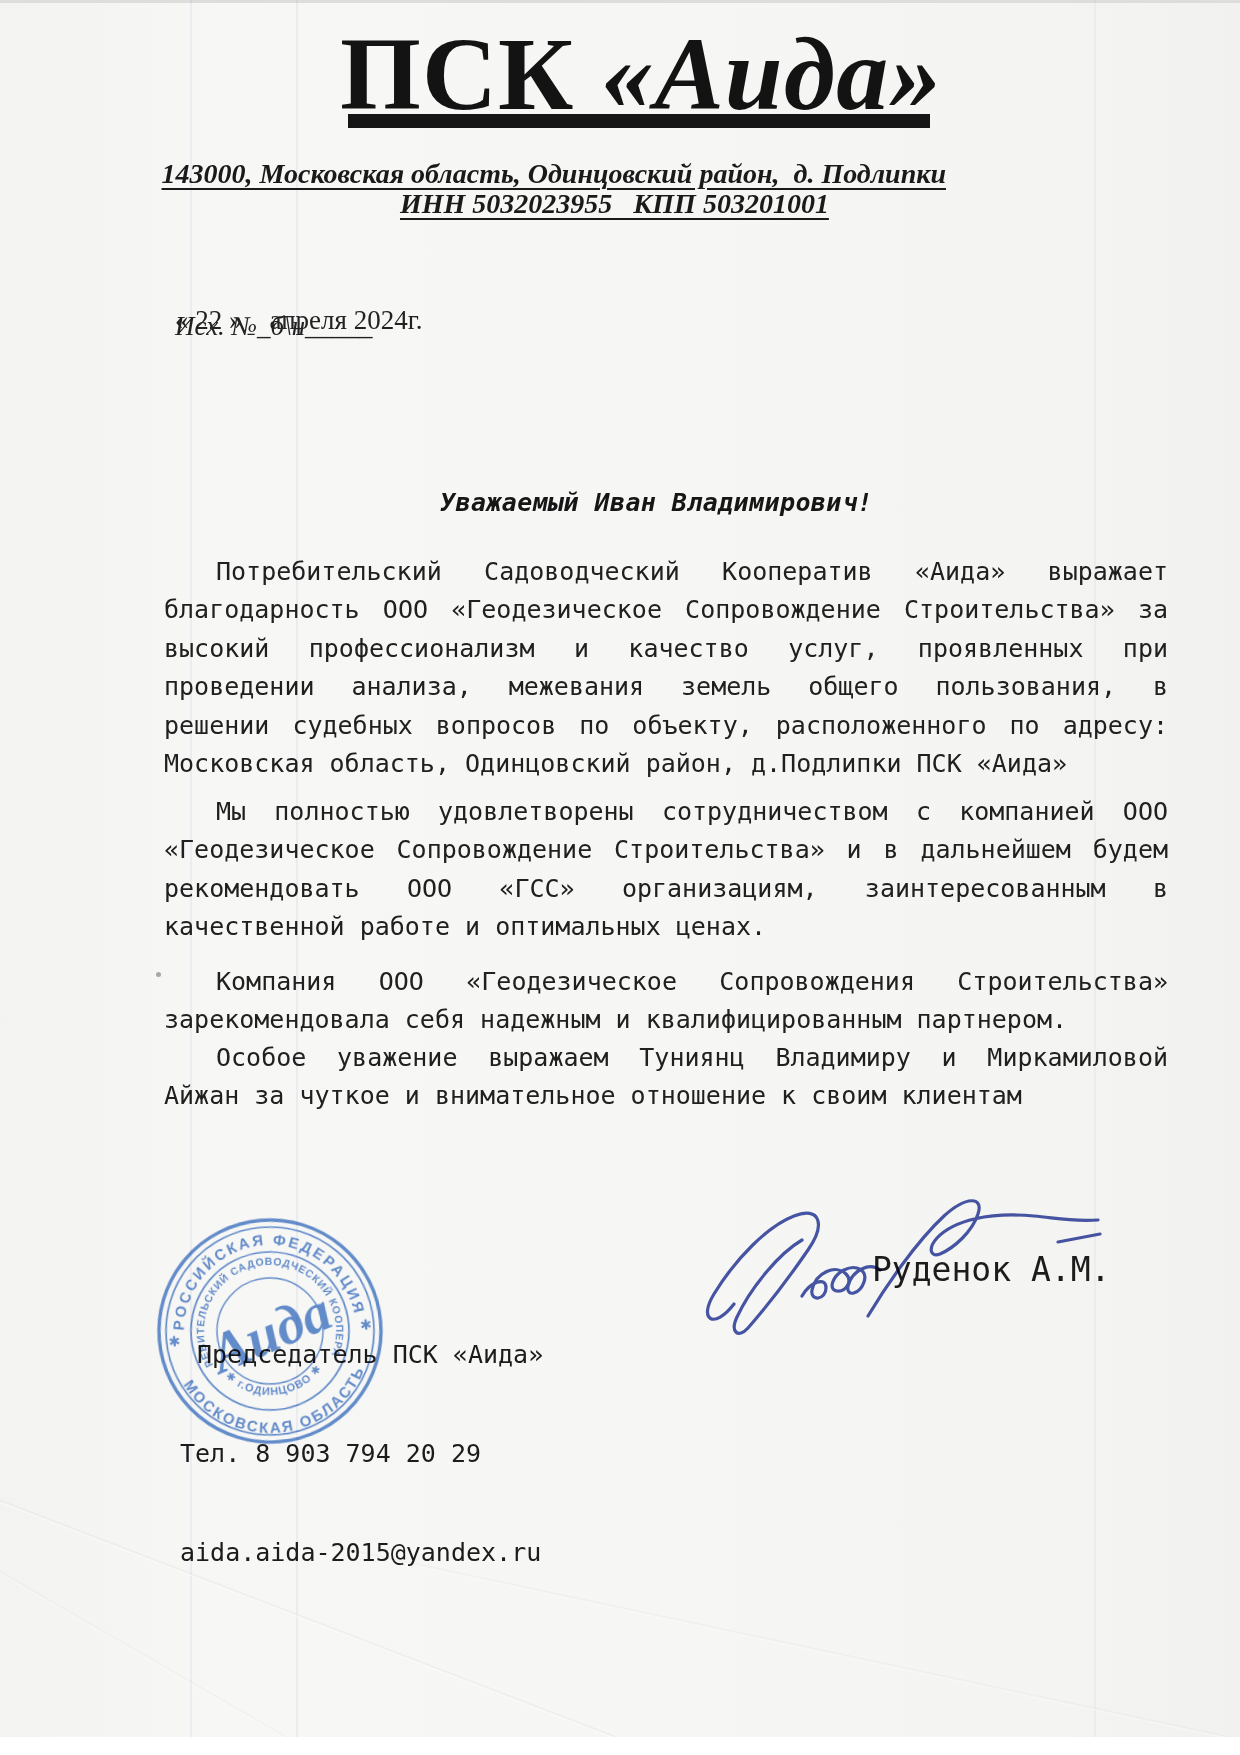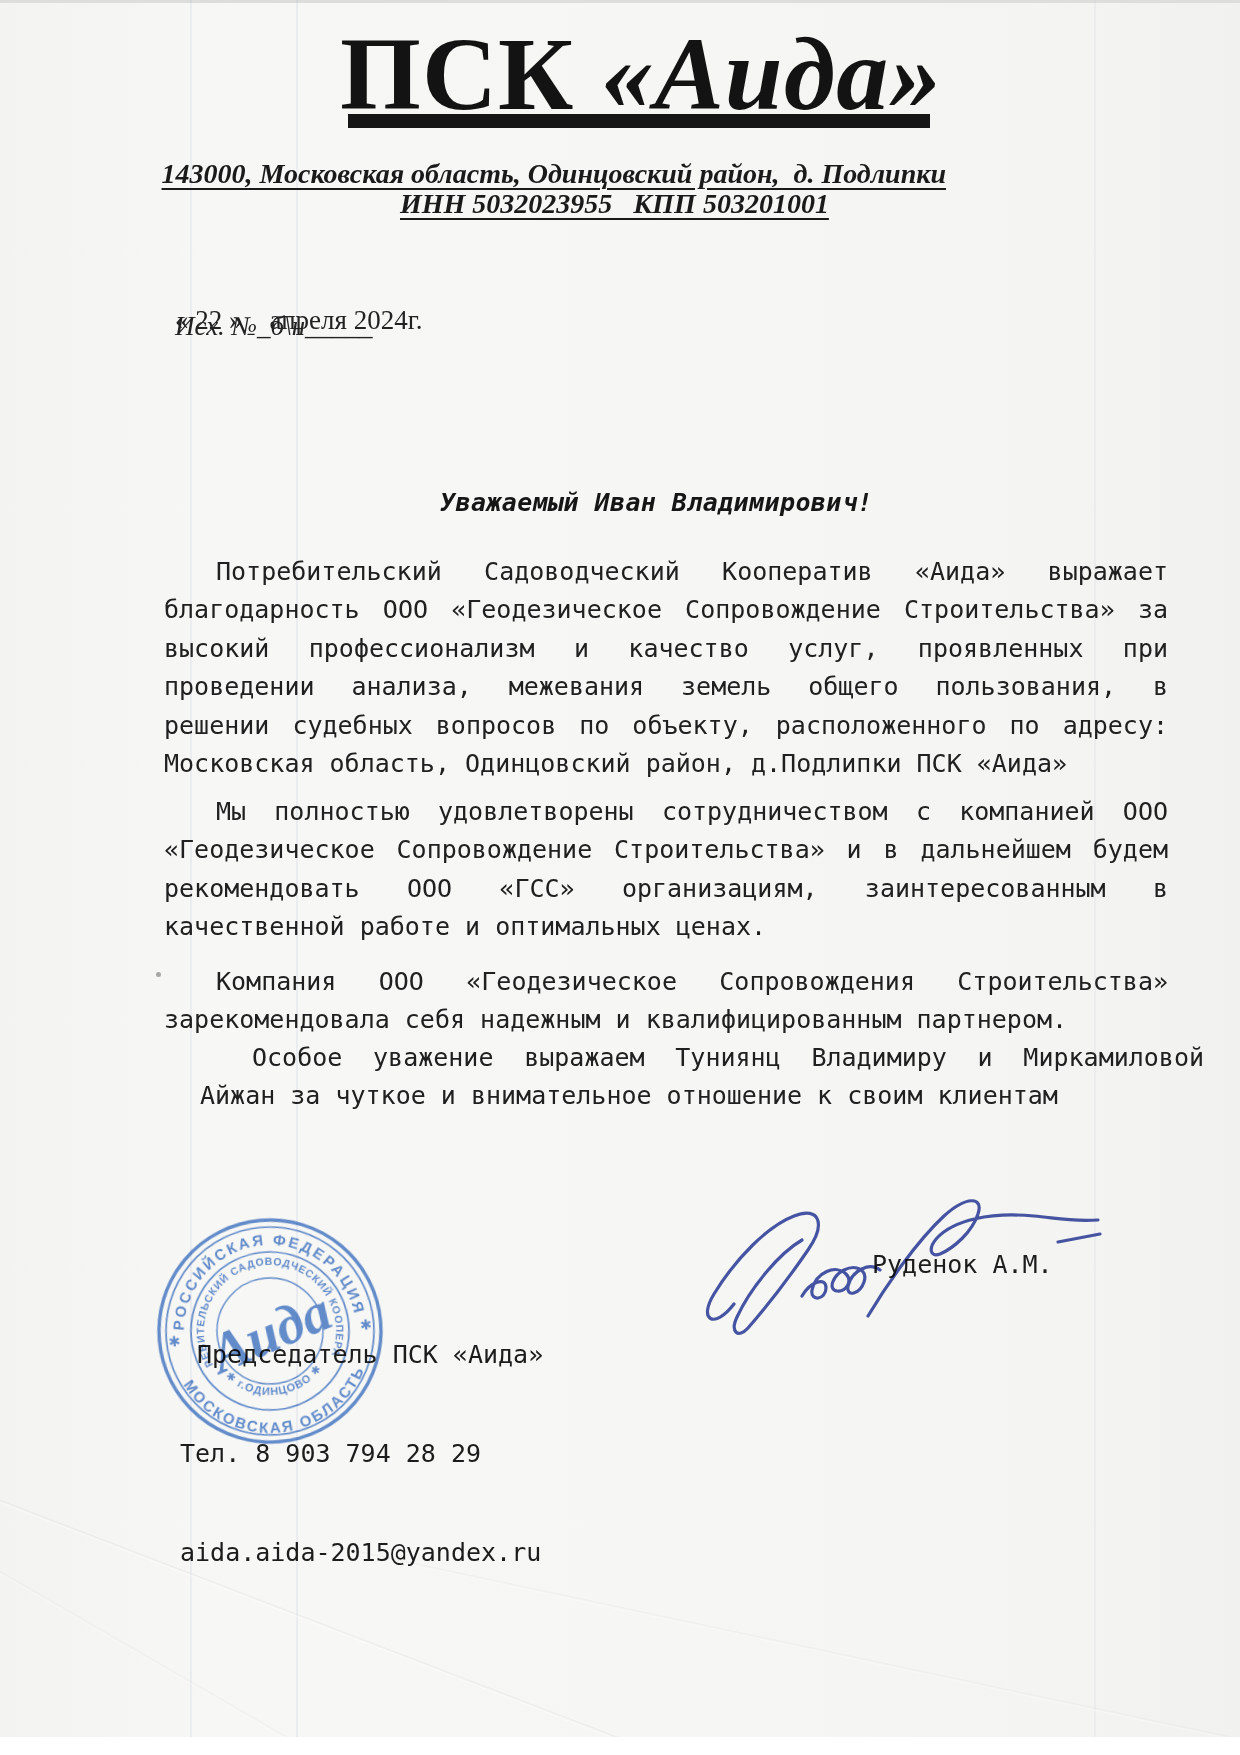--- a/index.html
+++ b/index.html
@@ -42,25 +42,25 @@
   }
   
   .salutation{
     left:440px;top:488px;font-weight:700;font-style:oblique;
     font-size:25px;color:#161616;white-space:pre;letter-spacing:0.4px;
   }
   .para{width:1004px;left:164px;font-size:25px;line-height:38.4px;color:#202020;}
   .para .ln{white-space:pre-wrap;}
   .para .j{text-align:justify;text-align-last:justify;}
   .para .ind{text-indent:52px;}
-  .p1{top:553px;} .p2{top:793px;} .p3{top:963px;} .p4{top:1039px;margin-left:36px;}
+  .p1{top:553px;} .p2{top:793px;} .p3{top:963px;} .p4{top:1039px;}
   
   .sig-block{left:180px;top:1256px;font-size:25px;line-height:33px;color:#1c1c1c;white-space:pre;}
   .sig-block .ind2{padding-left:17px;margin-top:16px;}
-  .signer-name{left:872px;top:1250px;font-size:25px;color:#1c1c1c;white-space:pre;}
+  .signer-name{left:872px;top:1250px;font-size:33px;color:#1c1c1c;white-space:pre;}
   .signature-svg{left:690px;top:1188px;mix-blend-mode:multiply;opacity:0.88;}
   .stamp-svg{left:150px;top:1211px;mix-blend-mode:multiply;opacity:0.82;transform:rotate(-5deg);filter:blur(0.3px);}
   .stamp-text{font-family:"Liberation Sans","DejaVu Sans",sans-serif;font-weight:700;}
   .stamp-script{font-family:"Liberation Serif","DejaVu Serif",serif;font-style:italic;font-weight:700;}
 </style>
 </head>
 <body>
 
 <div class="page">
 
@@ -105,21 +105,21 @@
     <div class="ln">зарекомендовала себя надежным и квалифицированным партнером.</div>
   </div>
 
   <div class="abs para p4">
     <div class="ln j ind">Особое уважение выражаем Туниянц Владимиру и Миркамиловой</div>
     <div class="ln">Айжан за чуткое и внимательное отношение к своим клиентам</div>
   </div>
 
   <div class="abs sig-block">
     <div class="ind2">Председатель ПСК «Аида»</div>
-    <div>Тел. 8 903 794 28 29</div>
+    <div>Тел. 8 903 794 20 29</div>
     <div>aida.aida-2015@yandex.ru</div>
   </div>
   <div class="abs signer-name">Руденок А.М.</div>
 
   <svg class="abs signature-svg" width="430" height="160" viewBox="0 0 430 160">
     <g fill="none" stroke-linecap="round" stroke-linejoin="round" stroke-width="3.2" stroke="#2e3f9e">
       <path d="M44,116 C24,142 8,132 24,106 C46,70 78,38 104,28 C130,18 136,36 118,62 C96,94 72,124 58,140 C48,151 40,144 47,129 C60,101 88,66 112,52"></path>
       <path d="M112,108 C120,94 136,88 136,100 C136,112 120,114 122,102 C126,84 146,76 156,86 C163,93 156,104 147,103 C138,102 142,88 154,82 C166,76 178,82 174,94 C170,106 156,110 158,98 C162,82 180,74 190,82"></path>
       <path d="M178,128 C196,98 226,54 254,28 C276,8 294,8 288,26 C282,44 264,60 250,66 C240,70 238,60 247,50 C264,32 300,24 344,28 C366,30 382,34 408,32"></path>
       <path d="M368,54 L410,46"></path>

